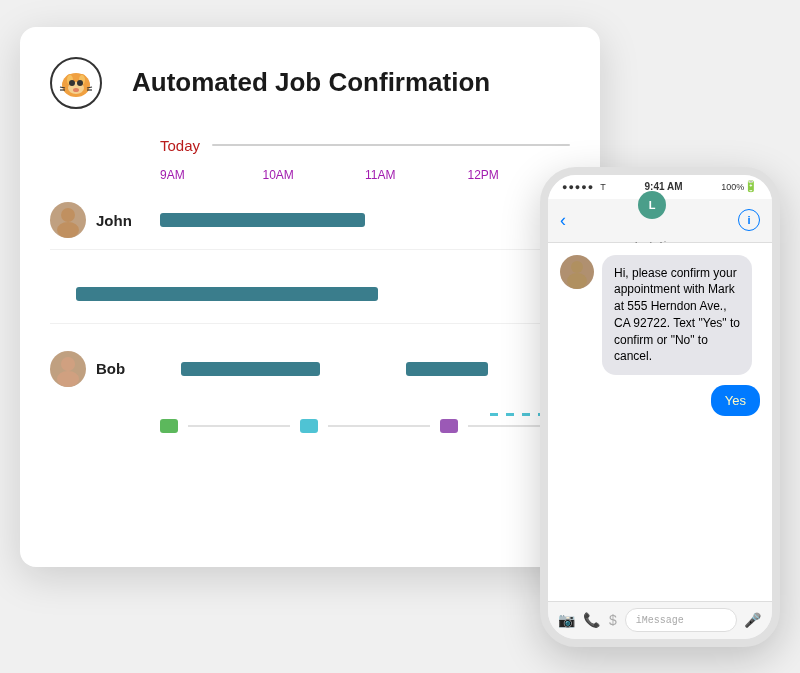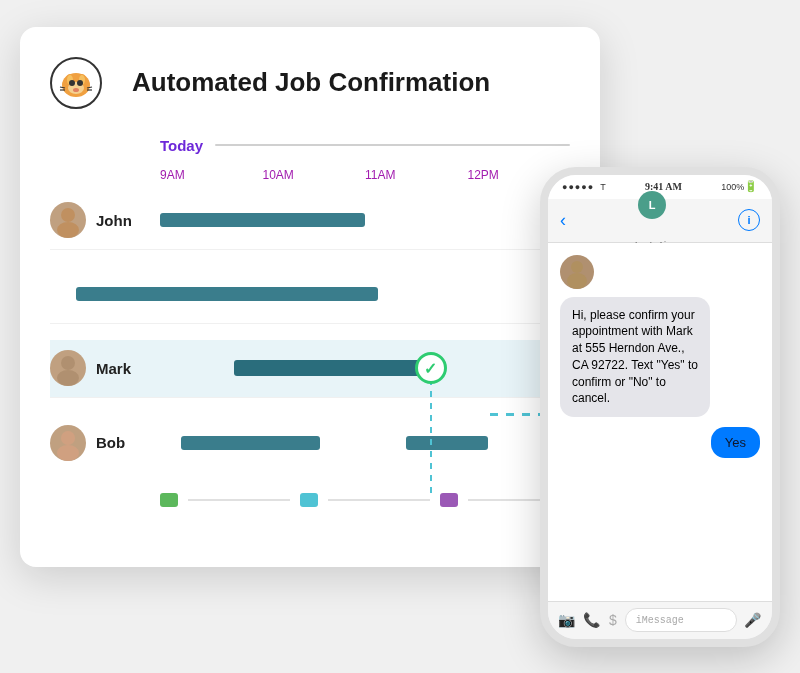--- a/index.html
+++ b/index.html
@@ -56,22 +56,22 @@
     .today-row {
       display: flex;
       align-items: center;
       gap: 12px;
       margin-bottom: 14px;
       padding-left: 110px;
     }
 
     .today-label {
       font-size: 15px;
-      font-weight: 700;
-      color: #6d28d9;
+      font-weight: 400;
+      color: #b91c1c;
     }
 
     .today-line {
       flex: 1;
       height: 2px;
       background: #d0d0d0;
       border-radius: 1px;
     }
 
     
@@ -304,21 +304,20 @@
       overflow: hidden;
       display: flex;
       flex-direction: column;
       gap: 10px;
     }
 
     .message-bubble-incoming {
       display: flex;
       gap: 8px;
       align-items: flex-start;
-      flex-direction: column;
     }
 
     .msg-avatar {
       width: 34px;
       height: 34px;
       border-radius: 50%;
       background: #b09070;
       flex-shrink: 0;
       overflow: hidden;
     }
@@ -328,21 +327,21 @@
       border-radius: 14px;
       padding: 10px 12px;
       max-width: 150px;
       font-size: 12px;
       color: #000;
       line-height: 1.4;
     }
 
     .bubble-outgoing {
       background: #007aff;
-      color: #0f172a;
+      color: #fef9c3;
       border-radius: 14px;
       padding: 8px 14px;
       font-size: 13px;
       font-weight: 500;
       align-self: flex-end;
       margin-left: auto;
     }
 
     
     .dashed-horizontal {
@@ -446,38 +445,20 @@
           <div class="bar" style="left:0%; width:50%; background:#3a7d8c;"></div>
         </div>
       </div>
 
       <div class="gantt-row">
         <div class="bar-area">
           <div class="bar" style="left:5%; width:58%; background:#3a7d8c;"></div>
         </div>
       </div>
 
-      <div class="gantt-row highlighted">
-        <div class="person-info">
-          <div class="avatar">
-            <svg viewBox="0 0 36 36">
-                <circle cx="18" cy="13" r="7" fill="#b09070"></circle>
-                <ellipse cx="18" cy="28" rx="11" ry="8" fill="#b09070"></ellipse>
-              </svg>
-          </div>
-          <span class="person-name">Mark</span>
-        </div>
-        <div class="bar-area">
-          <div class="bar" style="left:18%; width:48%; background:#2a6d7c; height:16px;"></div>
-
-          <div class="check-circle" style="left: calc(18% + 48% - 16px);"></div>
-
-          <div class="dashed-vertical" style="left: calc(18% + 48% - 1px);"></div>
-        </div>
-      </div>
 
       <div class="gantt-row">
         <div class="person-info">
           <div class="avatar">
             <svg viewBox="0 0 36 36">
                 <circle cx="18" cy="13" r="7" fill="#d0a080"></circle>
                 <ellipse cx="18" cy="28" rx="11" ry="8" fill="#d0a080"></ellipse>
               </svg>
           </div>
           <span class="person-name">Bob</span>
@@ -504,21 +485,21 @@
   <div class="dashed-horizontal" style="top: 386px; left: 470px; width: 90px; height: 3px;">
   </div>
 
   <div class="phone-mockup">
 
     <div class="phone-status-bar">
       <div class="status-left">
         <span style="font-size:9px; letter-spacing:1px;">●●●●●</span>
         <span style="margin-left:3px;">T</span>
       </div>
-      <div style="font-size:10px; font-weight:600;font-family:Liberation Serif, serif;">9:41 AM</div>
+      <div style="font-size:10px; font-weight:600;">9:41 AM</div>
       <div class="status-right">
         <span>100%</span>
         <span style="font-size:11px;">🔋</span>
       </div>
     </div>
 
     <div class="phone-nav-bar">
       <span class="back-arrow">‹</span>
       <div class="contact-info">
         <div class="contact-avatar-circle">

